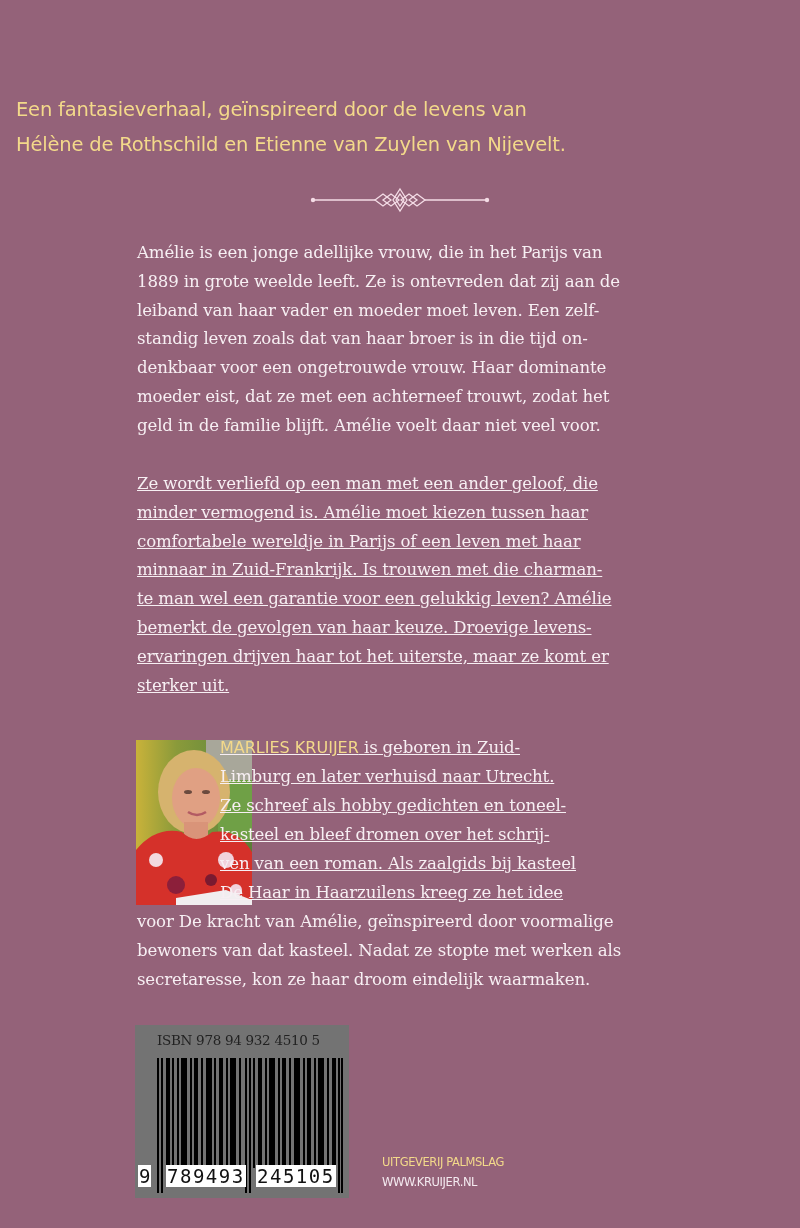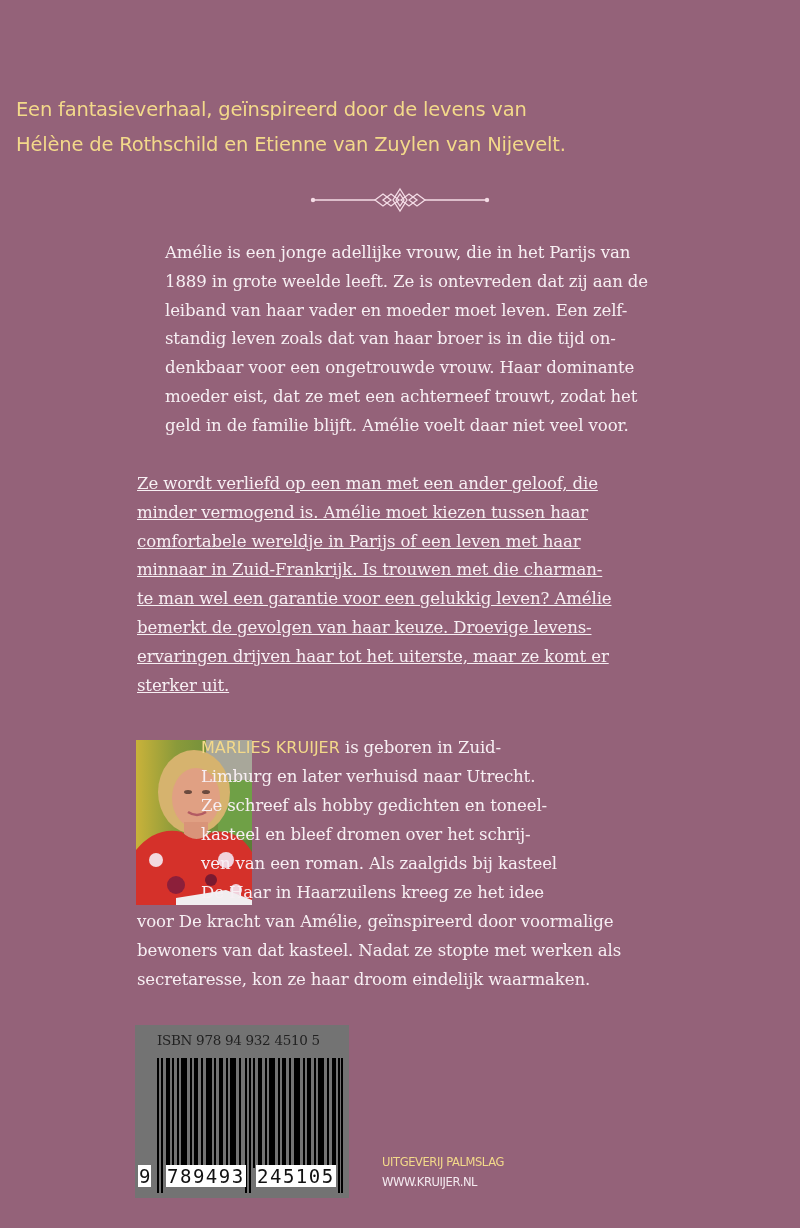--- a/index.html
+++ b/index.html
@@ -23,29 +23,29 @@
     .tagline div { white-space: nowrap; }
     .ornament { position: absolute; left: 305px; top: 186px; width: 190px; height: 28px; }
     .body-text {
       position: absolute; left: 137px; width: 540px;
       font-size: 16.6px;
       line-height: 28.8px;
       color: #f7eff3;
       letter-spacing: -0.15px;
     }
     .body-text .line { white-space: nowrap; height: 28.8px; }
-    #p1 { top: 239px; margin-left: 28px; }
+    #p1 { top: 239px; }
     #p2 { top: 470px; text-decoration: underline; }
     .bio-photo {
       position: absolute; left: 136px; top: 740px; width: 116px; height: 165px;
       overflow: hidden; background: #6b8a3c;
     }
     #bio { top: 734px; }
     .bio-line { white-space: nowrap; height: 29px; }
-    .bio-line.indent { padding-left: 64px; }
+    .bio-line.indent { padding-left: 83px; text-decoration: underline; }
     .author-name {
       font-family: "DejaVu Sans", sans-serif;
       color: #f3d98a;
       font-size: 16px;
       letter-spacing: 0px;
     }
     .barcode-box {
       position: absolute; left: 135px; top: 1025px; width: 214px; height: 173px;
       background: #737373;
     }

